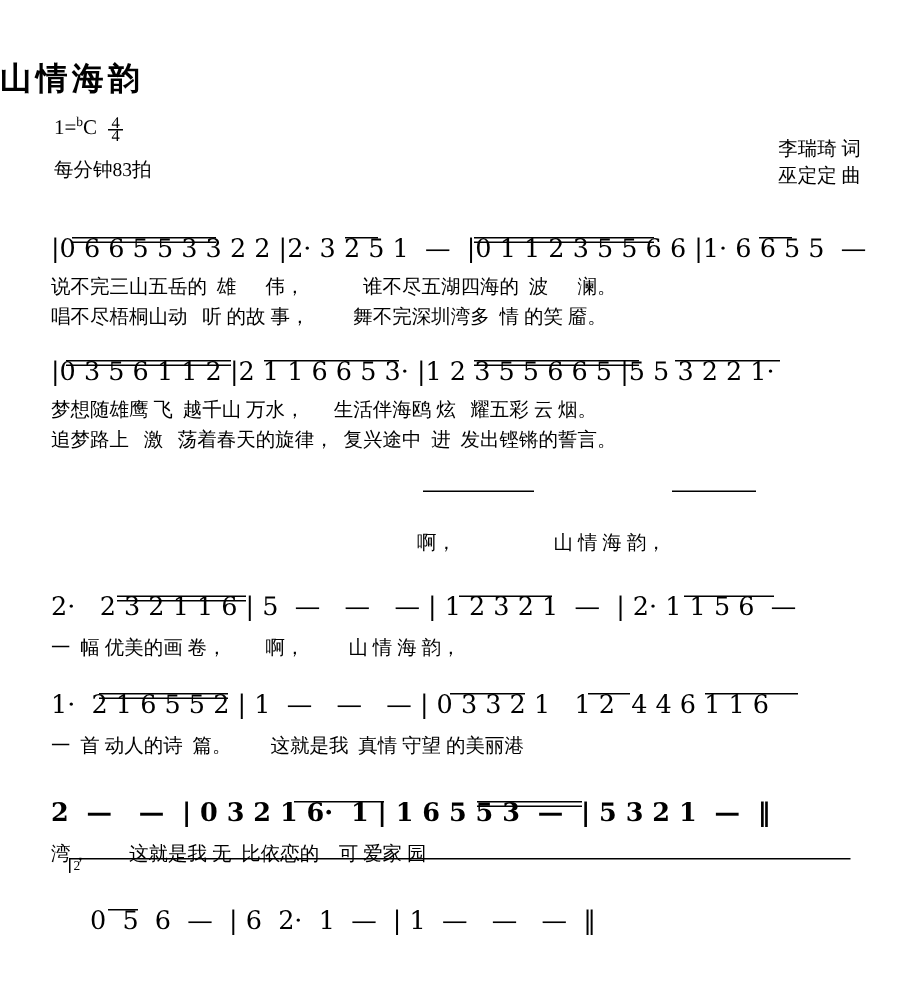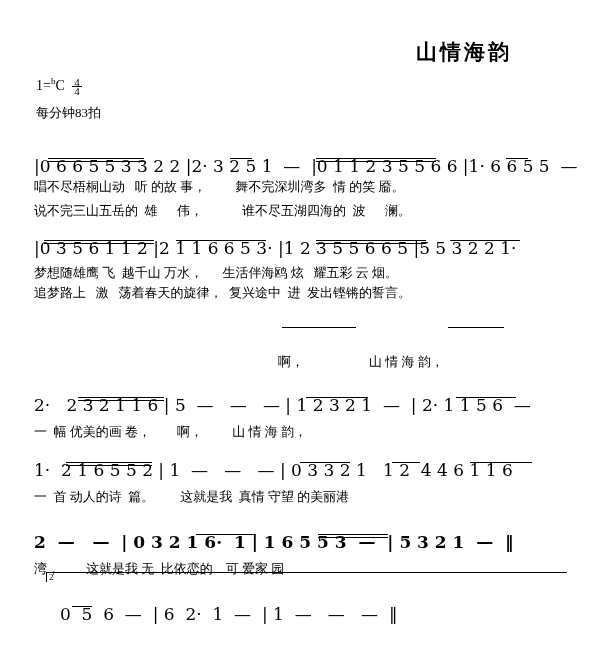--- a/index.html
+++ b/index.html
@@ -8,21 +8,21 @@
     background:#ffffff;
     font-family:"Liberation Serif", serif;
     color:#000;
     position:relative;
     overflow:hidden;
   }
   .sheet{position:relative;width:610px;height:657px;}
 
   .title{
     position:absolute;top:38px;left:0;width:512px;
-    text-align:right;
+    text-align:left;
     font-size:21px;
     font-weight:bold;
     letter-spacing:3px;
     font-family:"DejaVu Serif", serif;
   }
 
   .keysig{
     position:absolute;left:36px;top:76px;
     font-size:14px;
     font-family:"Liberation Serif", serif;
@@ -94,36 +94,40 @@
   <div class="keysig">
     <span>1=</span><span class="sup">b</span><span>C</span>
     <span class="meter">
       <span style="display:block;border-bottom:1px solid #000;padding:0 2px;">4</span>
       <span style="display:block;padding:0 2px;">4</span>
     </span>
   </div>
 
   <div class="tempo">每分钟83拍</div>
 
+  <div class="credits">
+    <div>李瑞琦  词</div>
+    <div>巫定定 曲</div>
+  </div>
 
   <div class="row" style="top:136px;">
     <div class="notes">
       <span style="left:34px;">|0 6 6 5 5 3 3 2 2 |2· 3 2 5 1  —  |0 1 1 2 3 5 5 6 6 |1· 6 6 5 5  —</span>
       <span class="beam" style="left:48px;top:22px;width:96px;"></span>
       <span class="beam" style="left:48px;top:25px;width:96px;"></span>
       <span class="beam" style="left:230px;top:22px;width:22px;"></span>
       <span class="beam" style="left:316px;top:22px;width:120px;"></span>
       <span class="beam" style="left:316px;top:25px;width:120px;"></span>
       <span class="beam" style="left:506px;top:22px;width:22px;"></span>
     </div>
+    <div class="lyr" style="margin-top:4px;">
+      <span style="left:34px;">说不完三山五岳的  雄      伟，            谁不尽五湖四海的  波      澜。</span>
+    </div>
     <div class="lyr">
       <span style="left:34px;">唱不尽梧桐山动   听 的故 事，         舞不完深圳湾多  情 的笑 靥。</span>
-    </div>
-    <div class="lyr" style="margin-top:4px;">
-      <span style="left:34px;">说不完三山五岳的  雄      伟，            谁不尽五湖四海的  波      澜。</span>
     </div>
   </div>
 
   <div class="row" style="top:218px;">
     <div class="notes">
       <span style="left:34px;">|0 3 5 6 1 1 2 |2 1 1 6 6 5 3· |1 2 3 5 5 6 6 5 |5 5 3 2 2 1·</span>
       <span class="beam" style="left:44px;top:22px;width:110px;"></span>
       <span class="beam" style="left:44px;top:25px;width:110px;"></span>
       <span class="beam" style="left:176px;top:22px;width:90px;"></span>
       <span class="beam" style="left:316px;top:22px;width:110px;"></span>

